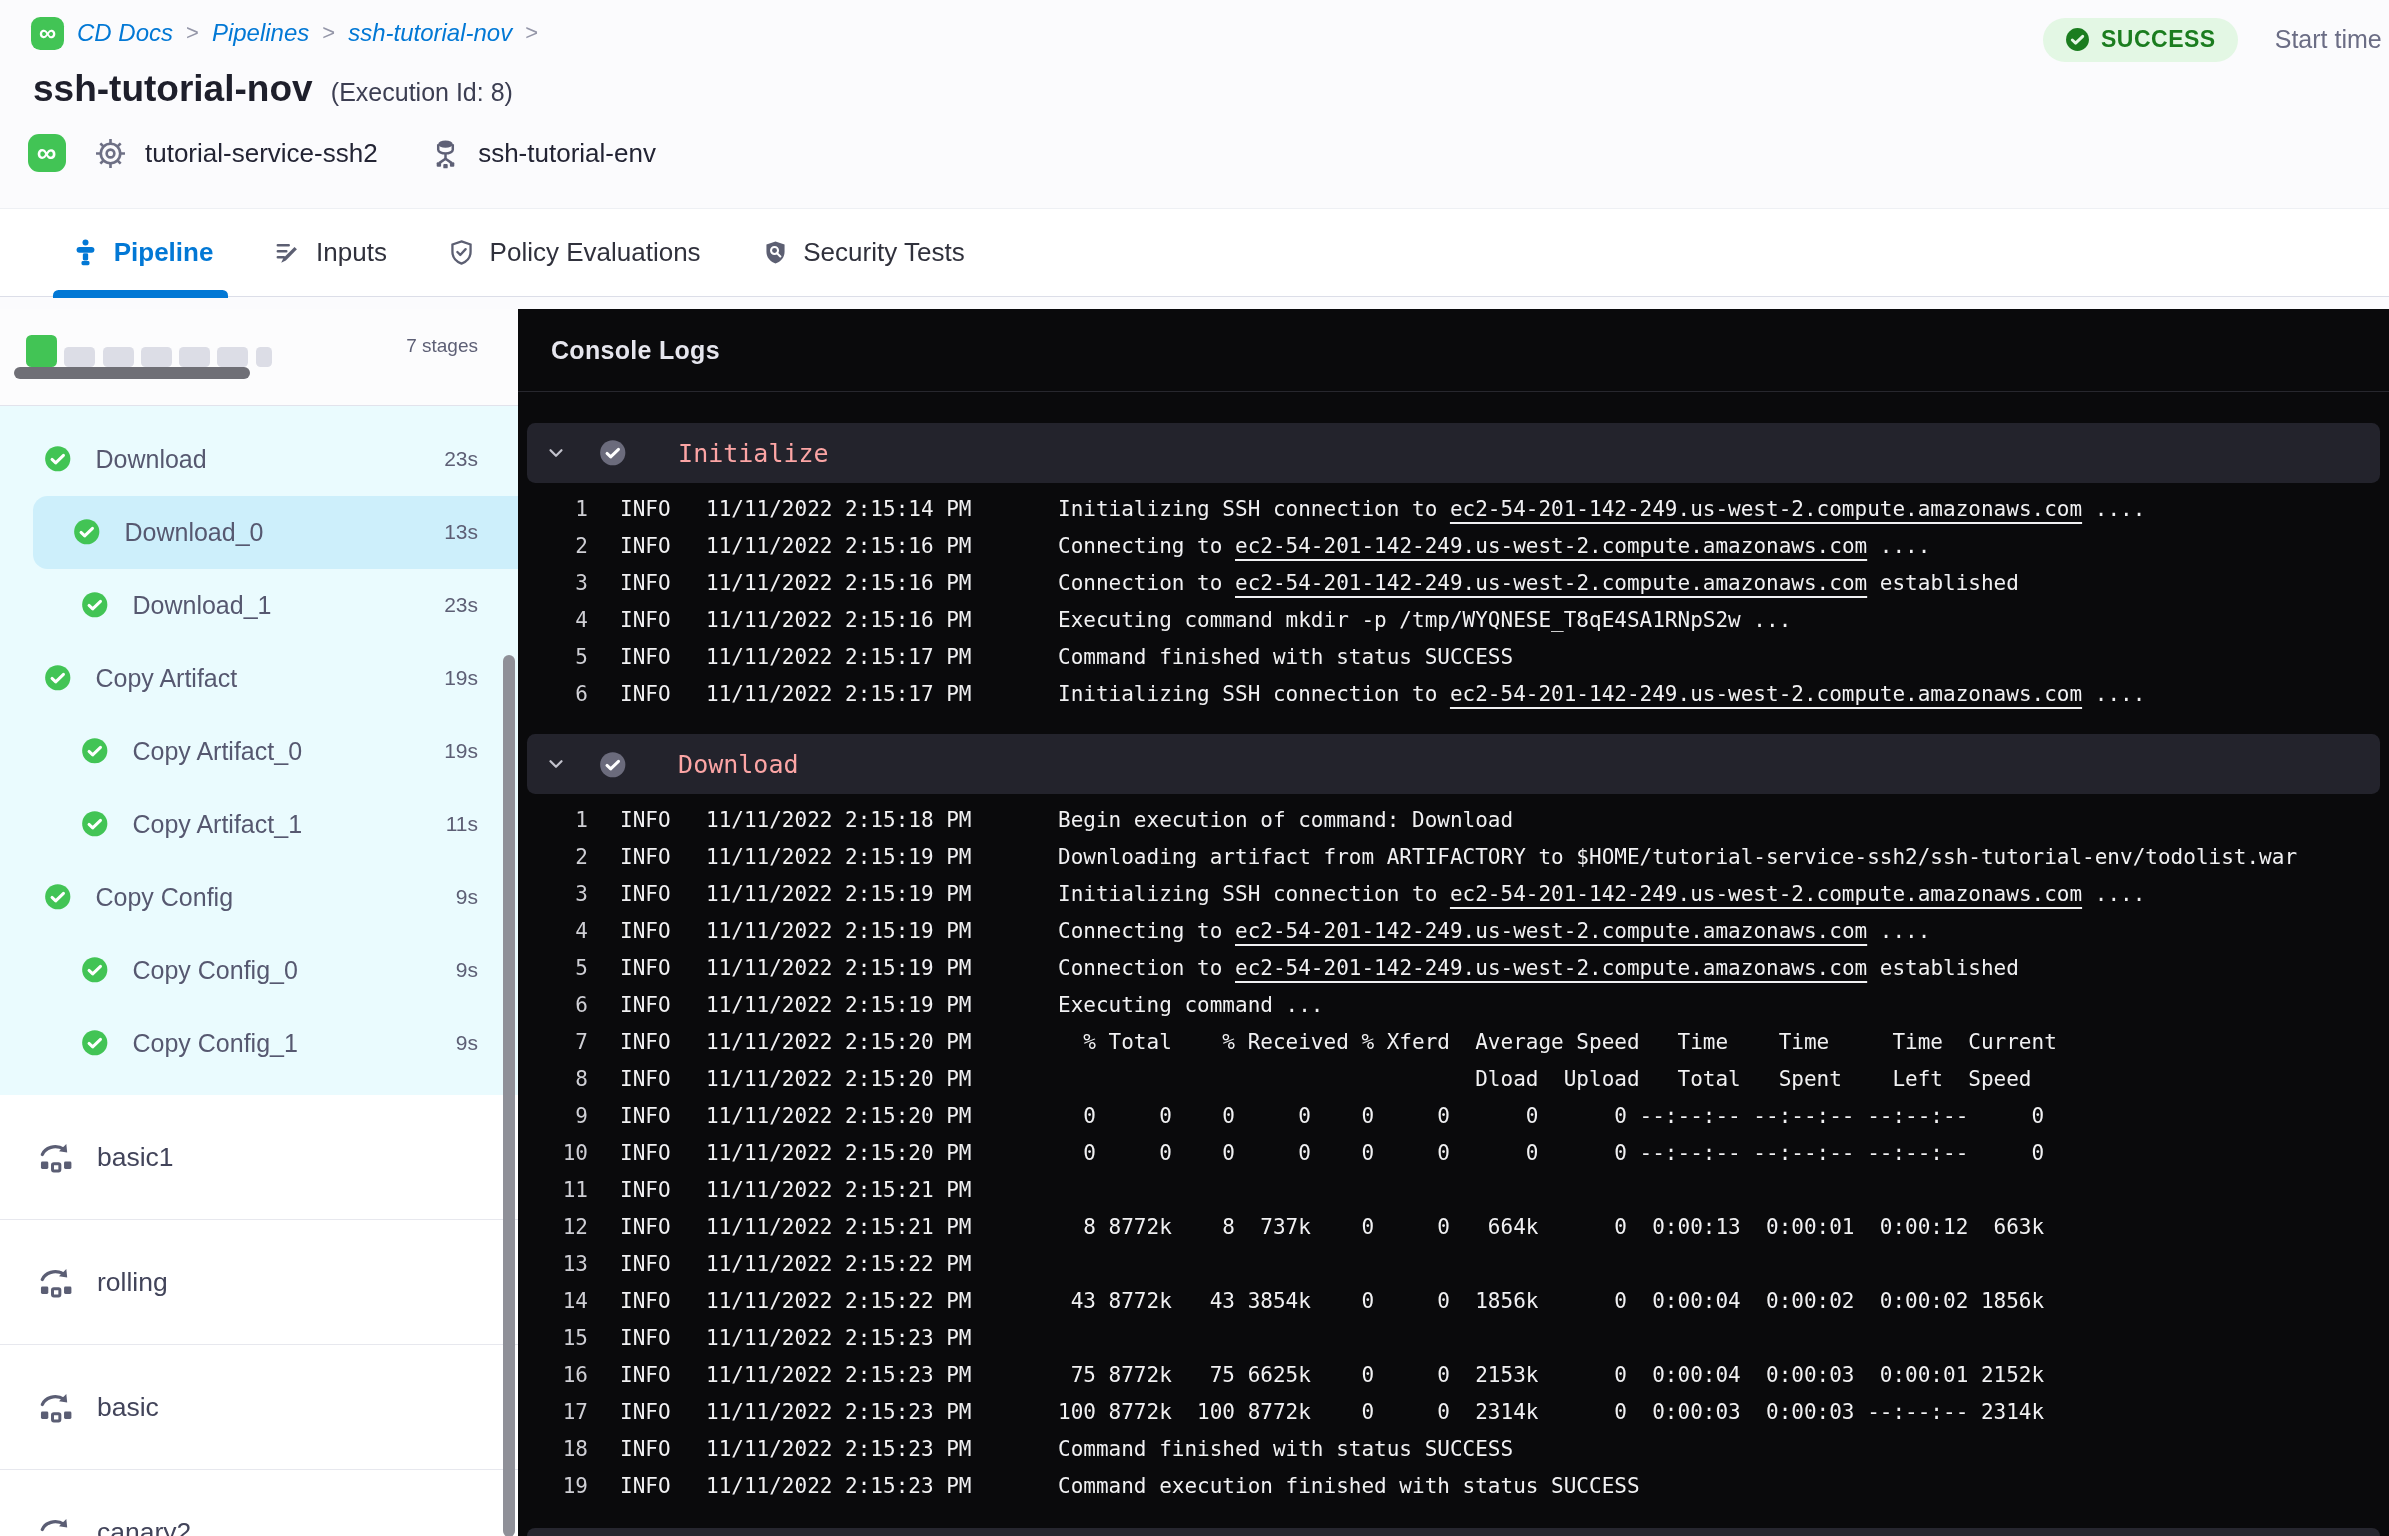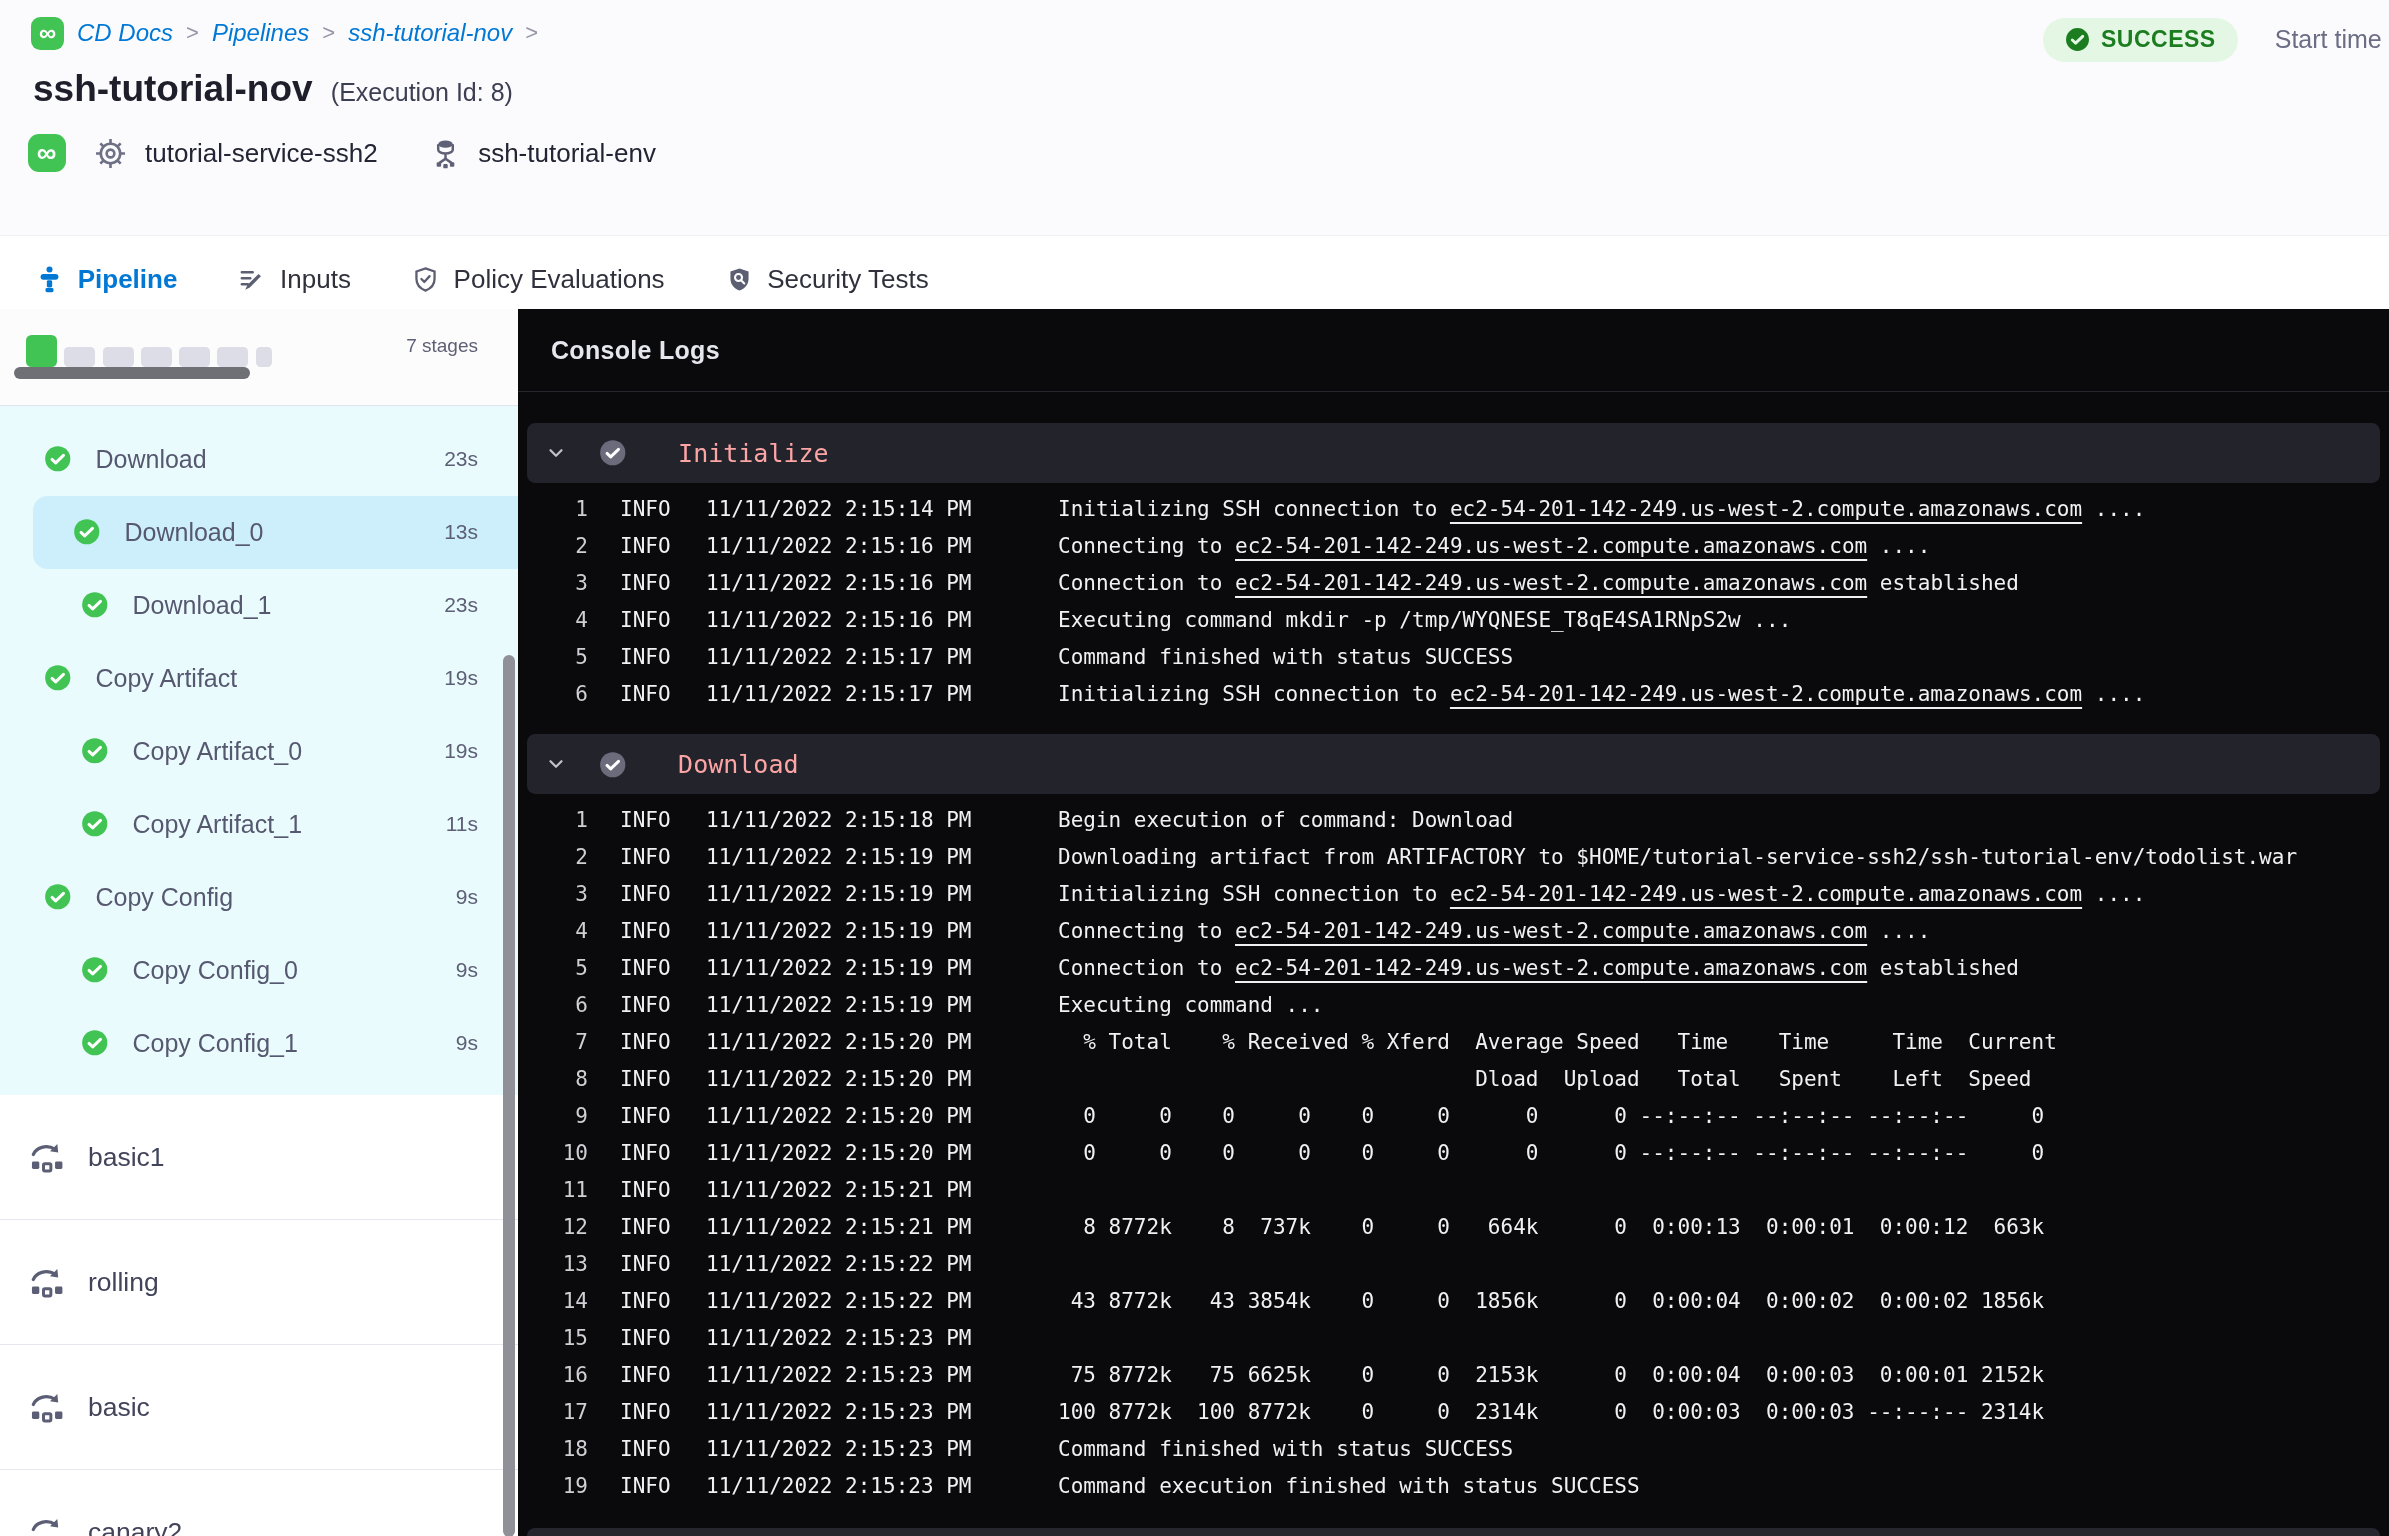--- a/index.html
+++ b/index.html
@@ -18,21 +18,21 @@
   .success-badge span { color:#1b7d1f; font-weight:bold; font-size:23px; letter-spacing:0.5px; }
   .start-time { color:#6b6d85; font-size:25px; white-space:nowrap; }
   .title-row { position:absolute; top:68px; left:33px; display:flex; align-items:baseline; gap:18.3px; }
   .page-title { font-size:37px; font-weight:bold; color:#1e1f2b; }
   .exec-id { font-size:25px; color:#3c3e52; }
   .meta-row { position:absolute; top:134px; left:27.5px; display:flex; align-items:center; }
   .meta-label { font-size:26px; color:#232434; }
   .icon-gap { display:inline-flex; align-items:center; }
 
   
-  .tabbar { position:absolute; top:235px; left:0; right:0; height:89px; background:#fff; border-top:0.9px solid #eef0f4; border-bottom:1.8px solid #dcdee8; display:flex; align-items:center; padding-left:35px; gap:60px; }
+  .tabbar { position:absolute; top:208px; left:0; right:0; height:89px; background:#fff; border-top:0.9px solid #eef0f4; border-bottom:1.8px solid #dcdee8; display:flex; align-items:center; padding-left:71px; gap:60px; }
   .tab { position:relative; display:flex; align-items:center; gap:13.7px; height:100%; cursor:pointer; }
   .tab .tab-label { font-size:26px; color:#30313c; }
   .tab.active .tab-label { color:#0278d5; font-weight:bold; }
   .tab-underline { position:absolute; bottom:-1.8px; left:-18.3px; right:-14.6px; height:8.2px; background:#0278d5; border-radius:5.5px 5.5px 0 0; }
 
   
   .content { position:absolute; top:309px; left:0; right:0; bottom:0; display:flex; }
 
   
   .sidebar { width:518px; background:#fff; position:relative; display:flex; flex-direction:column; flex:none; }
@@ -43,21 +43,21 @@
   .seg:last-child { width:16.5px; }
   .seg-track { position:absolute; left:13.7px; top:58px; width:236px; height:12px; border-radius:6.4px; background:#6f6f76; }
   .stage-count { position:absolute; right:40px; top:26px; font-size:19px; color:#5d5f75; }
   .stage-list { height:689px; background:#eafbfe; padding-top:16.5px; flex:none; }
   .stage-row { height:73px; display:flex; align-items:center; padding-right:40px; padding-left:44px; cursor:pointer; }
   .stage-row.child { padding-left:81px; }
   .stage-row.selected { margin-left:33px; padding-left:40px; background:#cdeffb; border-radius:14.6px 0 0 14.6px; }
   .stage-label { margin-left:24px; font-size:25px; color:#565870; }
   .stage-dur { margin-left:auto; font-size:21px; color:#5d5f75; }
   .pipeline-list { border-top:0; background:#fff; flex:1; }
-  .pipe-row { height:125px; display:flex; align-items:center; padding-left:26px; border-bottom:1.8px solid #e7e8ee; cursor:pointer; }
+  .pipe-row { height:125px; display:flex; align-items:center; padding-left:35px; border-bottom:1.8px solid #e7e8ee; cursor:pointer; }
   .pipe-label { margin-left:20px; font-size:26.5px; color:#42445a; }
   .sb-thumb { position:absolute; right:2.7px; top:346px; width:12px; height:882px; border-radius:6.4px; background:#8f9098; }
 
   
   .console { flex:1; background:#0a0a0c; position:relative; overflow:hidden; }
   .console-header { height:83px; display:flex; align-items:center; padding-left:33px; border-bottom:1.8px solid #27272e; }
   .console-title { font-size:25px; font-weight:bold; color:#e6e6ee; letter-spacing:0.3px; }
   .console-body { padding-top:31px; }
   .log-bar { margin:0 9.2px; height:60px; border-radius:8.2px; display:flex; align-items:center; padding-left:17.4px; cursor:pointer; }
   .log-bar.expanded { background:#23232c; }

